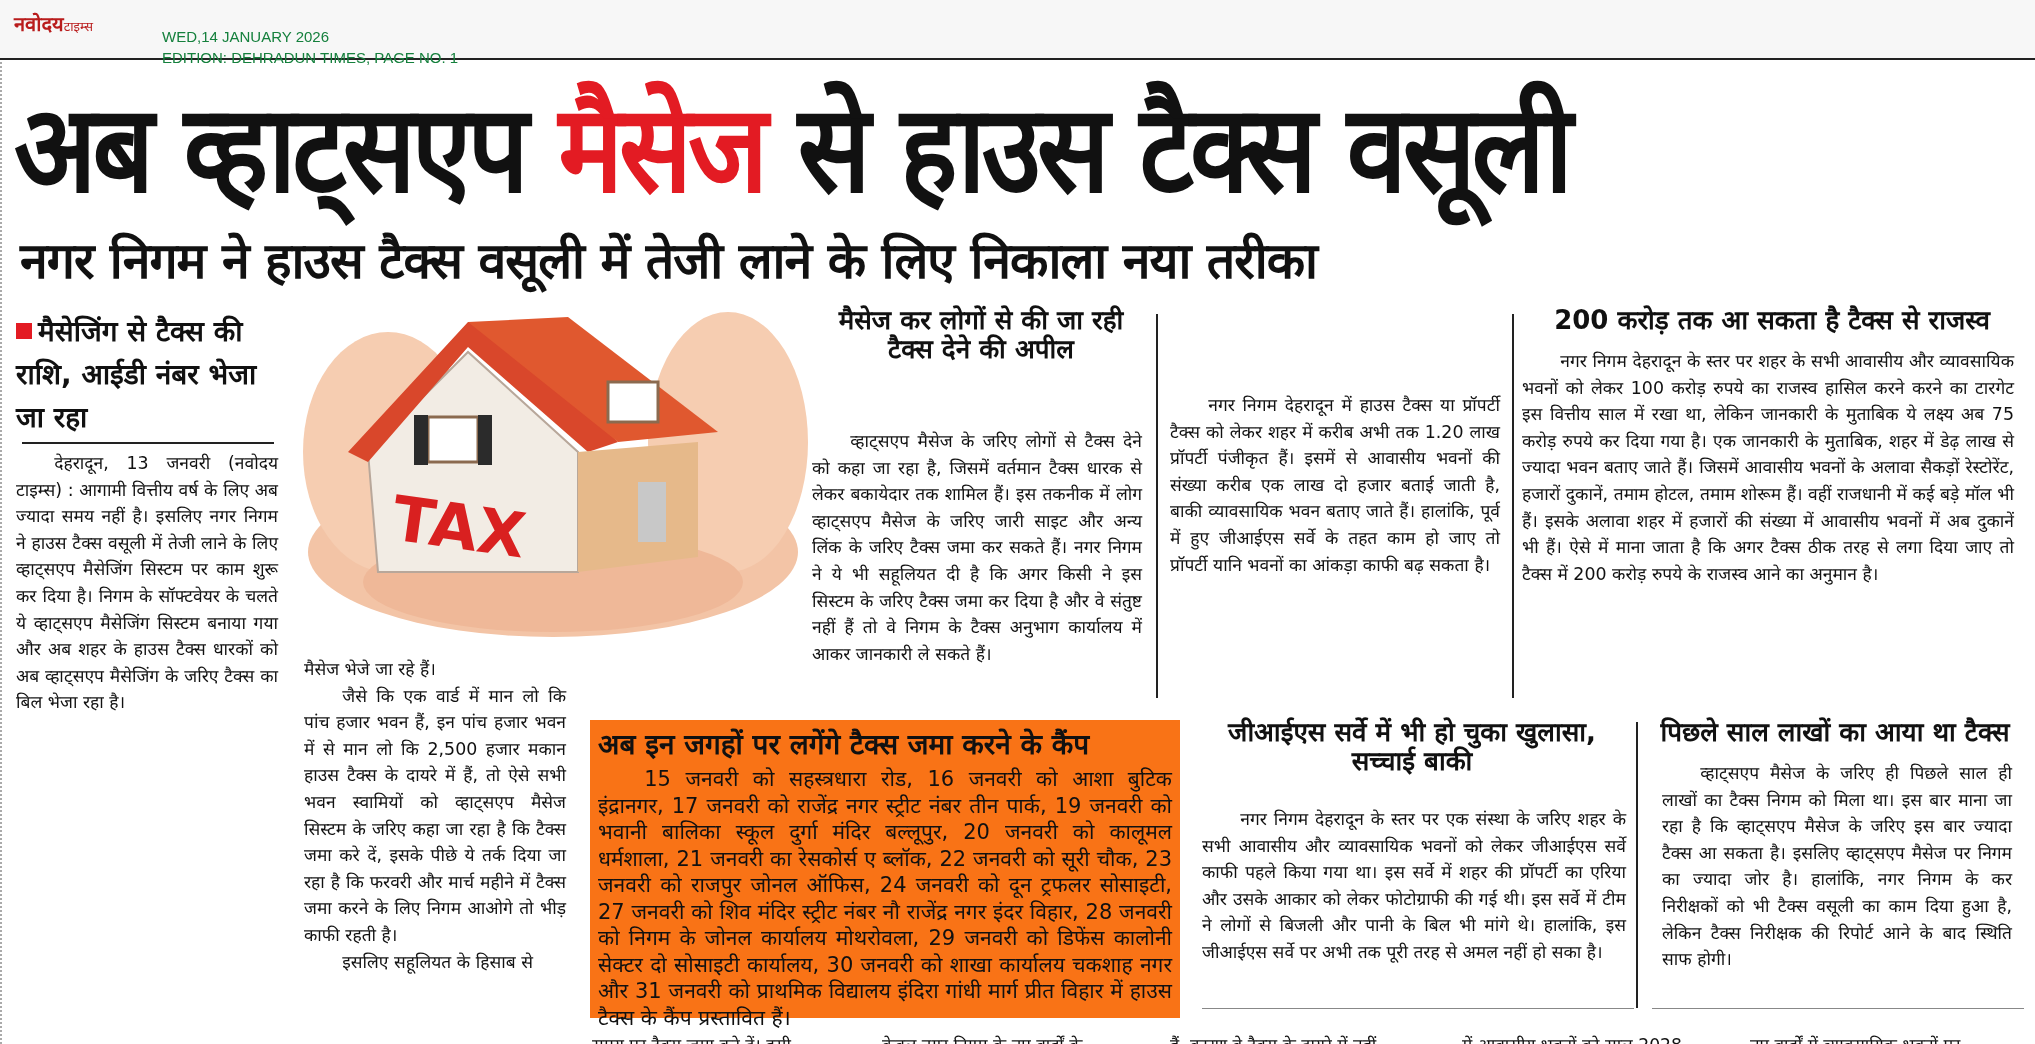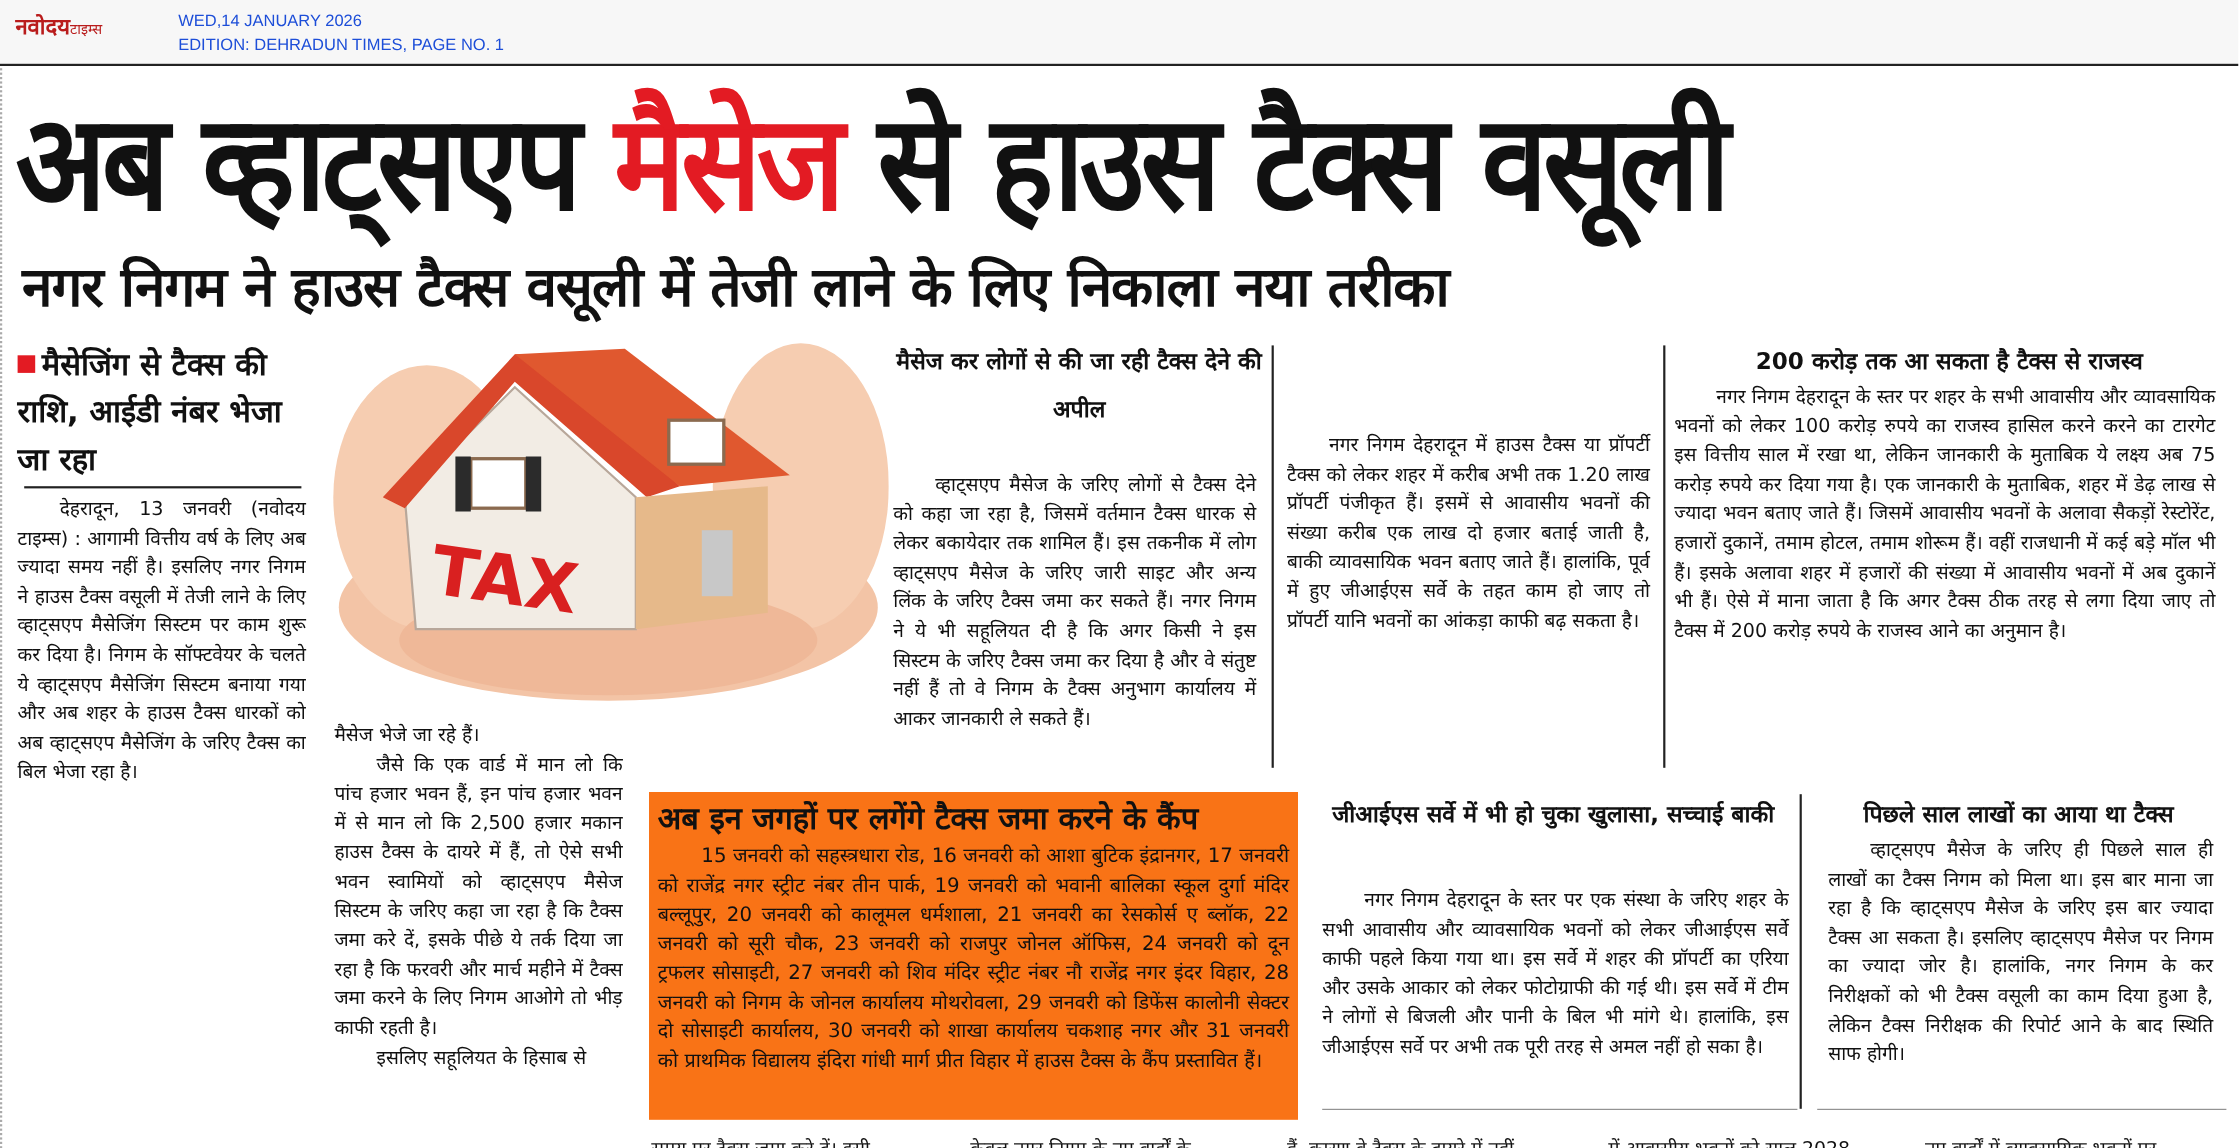--- a/index.html
+++ b/index.html
@@ -2,32 +2,32 @@
 <html><head>
 <meta charset="utf-8">
 <style>
   * { box-sizing: border-box; margin: 0; padding: 0; }
   html, body { width: 2035px; height: 1044px; overflow: hidden; background: #ffffff; }
   body { font-family: "DejaVu Sans", sans-serif; color: #111; position: relative; }
 
   .topbar { position: absolute; left: 0; top: 0; width: 2035px; height: 60px; background: #f7f7f7; border-bottom: 2px solid #222; }
   .logo { position: absolute; left: 14px; top: 10px; color: #b91c1c; font-weight: bold; font-size: 20px; }
   .logo .small { font-size: 13px; font-weight: normal; }
-  .meta { position: absolute; left: 162px; top: 9px; font-family: "Liberation Sans", sans-serif; font-size: 15px; line-height: 21px; color: #1d4ed8; }
+  .meta { position: absolute; left: 162px; top: 26px; font-family: "Liberation Sans", sans-serif; font-size: 15px; line-height: 21px; color: #15803d; }
 
   .page { position: absolute; left: 0; top: 62px; width: 2035px; height: 982px; border-left: 2px dotted #aaa; }
 
   .headline { position: absolute; left: 12px; top: 4px; width: 2010px; height: 150px; font-family: "DejaVu Sans", sans-serif; font-weight: 900; font-size: 108px; line-height: 150px; letter-spacing: -4px; white-space: nowrap; transform: scaleY(1.12); transform-origin: left top; }
   .headline .red { color: #e31b23; }
   .subhead { position: absolute; left: 18px; top: 166px; width: 2000px; font-weight: bold; font-size: 50px; line-height: 66px; white-space: nowrap; letter-spacing: -1px; }
 
   .col { position: absolute; font-size: 17.4px; line-height: 26.6px; text-align: justify; text-indent: 2.2em; }
   .col p { margin: 0; }
   .col p + p { text-indent: 2.2em; }
-  .sh { font-weight: 900; font-size: 21px; line-height: 44px; text-align: center; }
+  .sh { font-weight: 900; font-size: 26px; line-height: 29px; text-align: center; }
 
   .sidehead { position: absolute; left: 14px; top: 248px; width: 262px; font-weight: 900; font-size: 28px; line-height: 43px; }
   .sidehead .sq { display: inline-block; width: 16px; height: 16px; background: #e31b23; margin-right: 6px; vertical-align: 2px; }
   .sidehead-rule { position: absolute; left: 20px; top: 380px; width: 252px; height: 2px; background: #222; }
 
   .col1 { left: 14px; top: 388px; width: 262px; }
   .col2 { left: 302px; top: 594px; width: 262px; }
 
   .photo { position: absolute; left: 296px; top: 240px; width: 510px; height: 340px; }
 
@@ -36,21 +36,21 @@
   .vrule { position: absolute; width: 2px; background: #222; }
 
   .head4 { position: absolute; left: 1168px; top: 244px; width: 336px; }
   .col4 { left: 1168px; top: 330px; width: 330px; }
 
   .head5 { position: absolute; left: 1520px; top: 244px; width: 500px; }
   .col5 { left: 1520px; top: 286px; width: 492px; }
 
   .camps { position: absolute; left: 588px; top: 658px; width: 590px; height: 298px; background: #f97316; padding: 4px 8px 0 8px; }
   .camps .sh { text-align: left; font-size: 28px; line-height: 42px; }
-  .camps .body { font-size: 18px; line-height: 26.5px; text-align: justify; text-indent: 2.2em; }
+  .camps .body { font-size: 21px; line-height: 26.5px; text-align: justify; text-indent: 2.2em; }
 
   .head6 { position: absolute; left: 1200px; top: 656px; width: 420px; }
   .col6 { left: 1200px; top: 744px; width: 424px; }
   .hrule6 { position: absolute; left: 1200px; top: 946px; width: 432px; height: 1px; background: #888; }
 
   .head7 { position: absolute; left: 1648px; top: 656px; width: 370px; }
   .col7 { left: 1660px; top: 698px; width: 350px; }
   .hrule7 { position: absolute; left: 1650px; top: 946px; width: 372px; height: 1px; background: #888; }
 
   .bottomrow { position: absolute; top: 968px; font-size: 17.2px; line-height: 30px; white-space: nowrap; }

